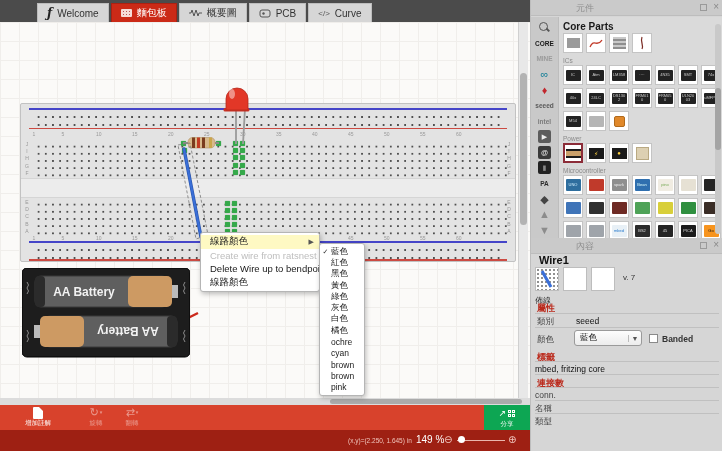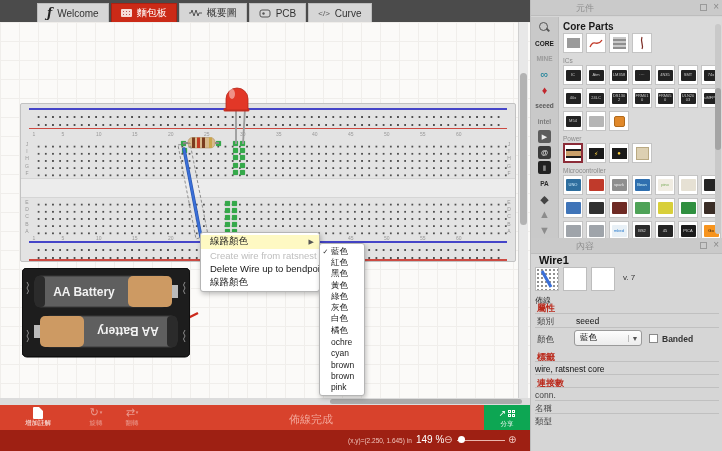--- a/index.html
+++ b/index.html
@@ -437,21 +437,20 @@
         </span>
       <span class="tlab">旋轉</span>
     </div>
     <div class="tbtn dim" style="left:105px;">
       <span class="ticn">
           <span>⇄</span>
           <span class="mark">▾</span>
         </span>
       <span class="tlab">翻轉</span>
     </div>
-    <div id="tb-status">佈線完成</div>
     <div id="share-btn">
       <span class="sic">
           <span class="arrow">↗</span>
         <span class="sgrid">
             <i></i>
             <i></i>
             <i></i>
             <i></i>
           </span>
         </span>
@@ -738,21 +737,21 @@
       <span class="abs flab" style="left:6px;top:80px;">顏色</span>
       <div class="abs" id="dropdown">
         <span class="dval">藍色</span>
           <span class="darr">▼</span>
       </div>
       <span class="abs" id="banded-cb"></span>
       <span class="abs" id="banded-lab">Banded</span>
 
       <span class="abs rhead" style="left:6px;top:97px;">標籤</span>
       <div class="abs hr" style="top:107px;"></div>
-      <span class="abs fval" style="left:4px;top:110px;">wire, ratsnest core</span>
+      <span class="abs fval" style="left:4px;top:110px;">mbed, fritzing core</span>
       <div class="abs hr" style="top:120px;"></div>
 
       <span class="abs rhead" style="left:6px;top:123px;">連接數</span>
       <div class="abs hr" style="top:133px;"></div>
       <span class="abs flab" style="left:4px;top:136px;">conn.</span>
       <div class="abs hr" style="top:146px;"></div>
       <span class="abs flab" style="left:4px;top:149px;">名稱</span>
       <div class="abs hr" style="top:159px;"></div>
       <span class="abs flab" style="left:4px;top:162px;">類型</span>
     </div>

